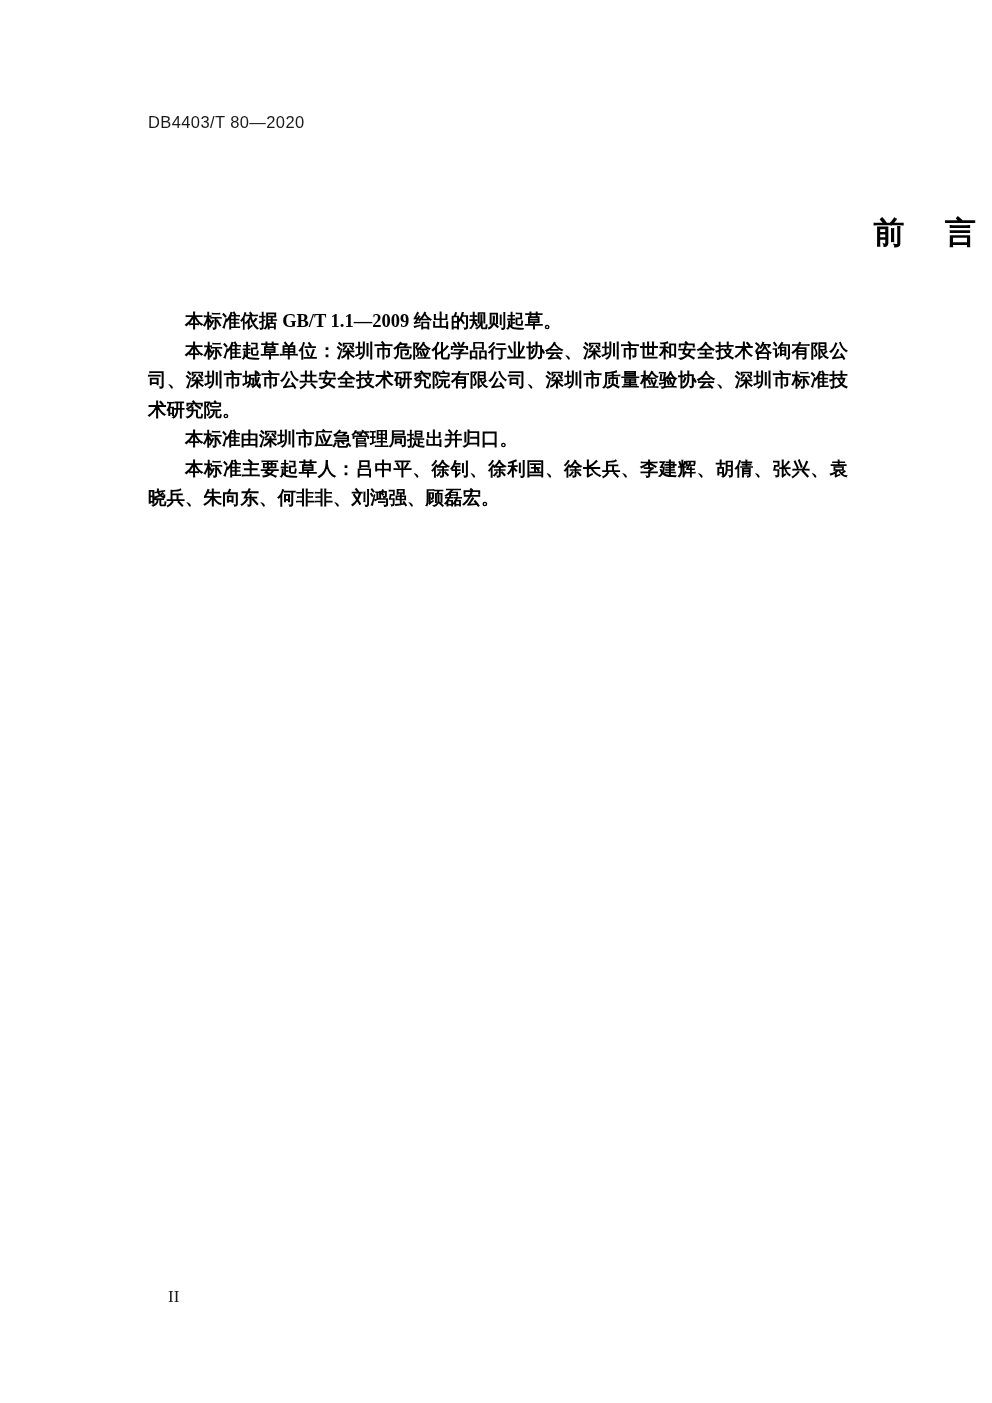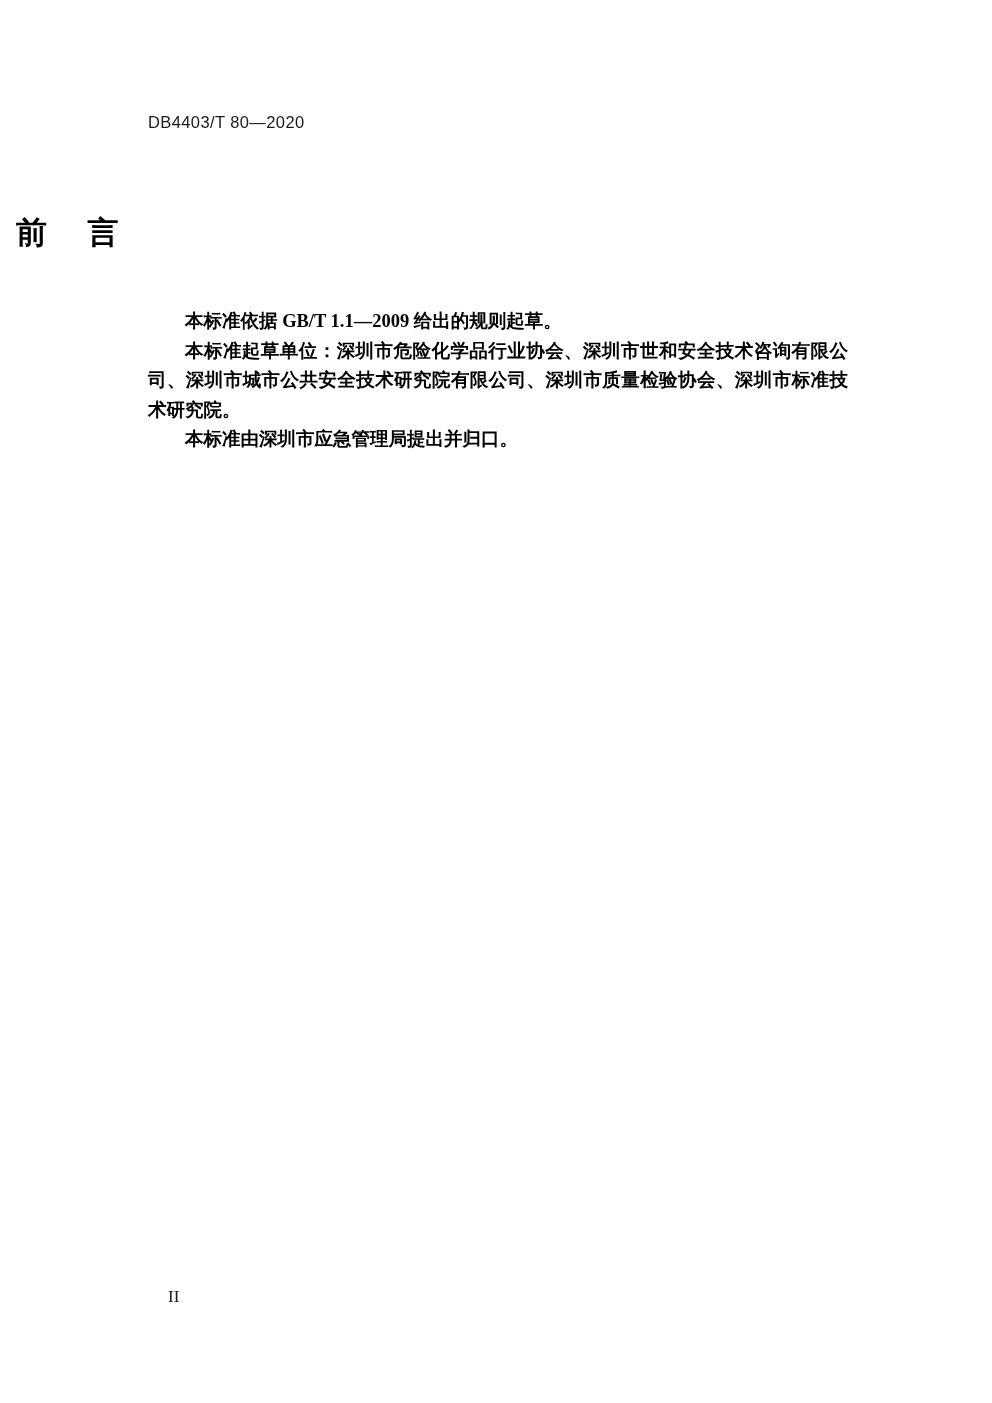--- a/index.html
+++ b/index.html
@@ -25,21 +25,21 @@
     font-size: 16.5px;
     letter-spacing: 0.4px;
     color: #1a1a1a;
     white-space: nowrap;
   }
   .title {
     position: absolute;
     left: 0;
     right: 0;
     top: 212px;
-    text-align: left;
+    text-align: right;
     font-family: "Liberation Sans", "DejaVu Sans", sans-serif;
     font-size: 31px;
     font-weight: bold;
     letter-spacing: 16px;
     text-indent: 16px;
     color: #000000;
   }
   .body-block {
     position: absolute;
     left: 148px;
@@ -71,17 +71,18 @@
 <div class="page">
 
   <div class="header-std-no">DB4403/T 80—2020</div>
 
   <div class="title">前  言</div>
 
   <div class="body-block">
     <p class="para">本标准依据 GB/T 1.1—2009 给出的规则起草。</p>
     <p class="para">本标准起草单位：深圳市危险化学品行业协会、深圳市世和安全技术咨询有限公司、深圳市城市公共安全技术研究院有限公司、深圳市质量检验协会、深圳市标准技术研究院。</p>
     <p class="para">本标准由深圳市应急管理局提出并归口。</p>
+    <p class="para">本标准主要起草人：吕中平、徐钊、徐利国、徐长兵、李建辉、胡倩、张兴、袁晓兵、朱向东、何非非、刘鸿强、顾磊宏。</p>
   </div>
 
   <div class="footer-page-no">II</div>
 
 </div>
 
 </body></html>

